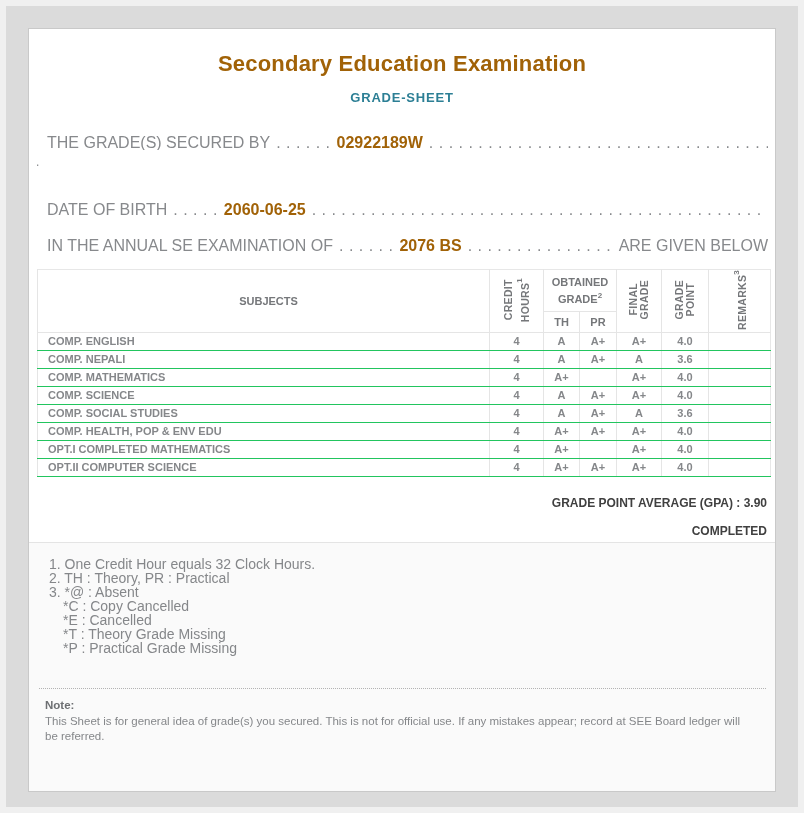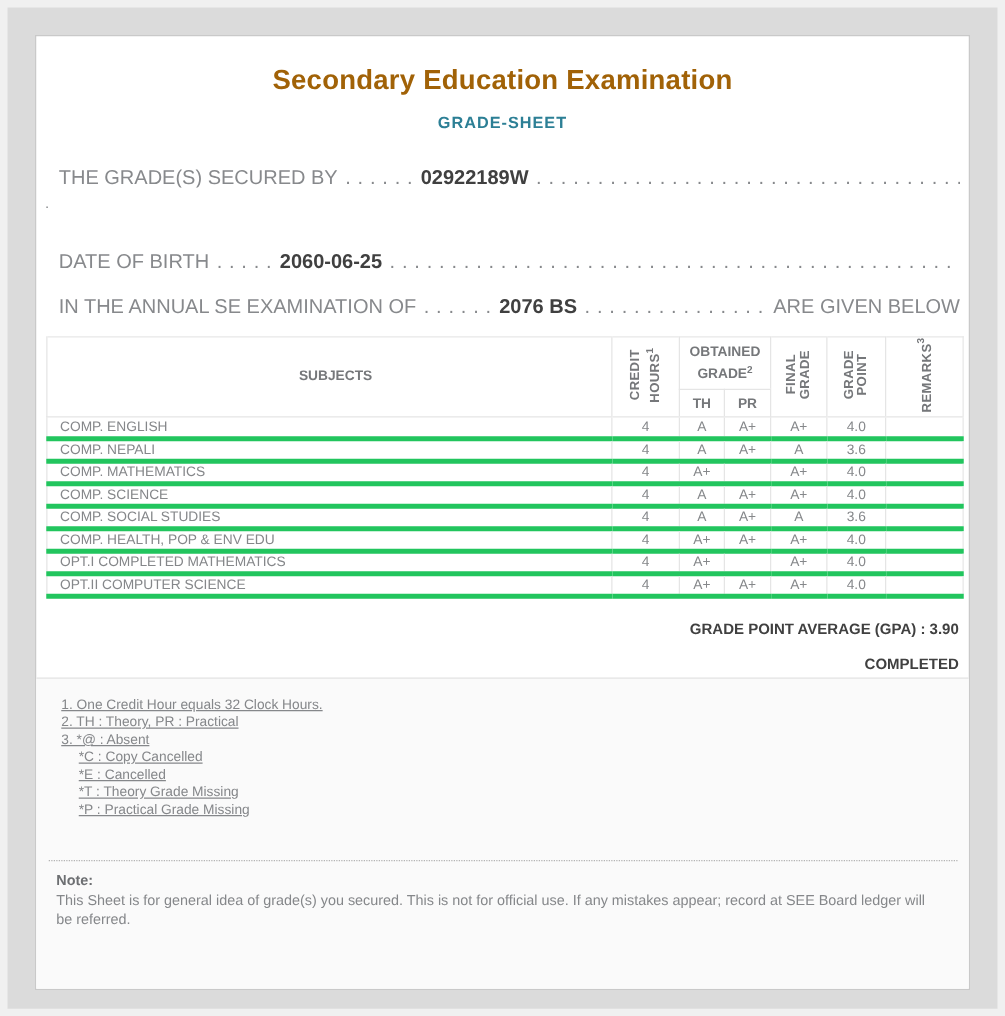--- a/index.html
+++ b/index.html
@@ -34,21 +34,21 @@
     letter-spacing:0.8px;
   }
   .info-line {
     position:absolute; left:6px; right:7px; height:16px;
     display:flex; align-items:baseline;
     overflow:hidden; white-space:nowrap;
     font-size:16px; color:#87898c;
   }
   .info-line .lbl { margin-left:12px; flex:0 0 auto; }
   .inline-dots { margin:0 6px; letter-spacing:0.5px; flex:0 0 auto; color:#87898c; }
-  .val { font-weight:bold; color:#404040; flex:0 0 auto; }
+  .val { font-weight:bold; color:#a16207; flex:0 0 auto; }
   .dotfill {
     flex:1 1 auto; overflow:hidden; white-space:nowrap;
     letter-spacing:0.5px; margin-left:6px; color:#87898c;
   }
   .suffix { margin-left:6px; flex:0 0 auto; }
   .line1 { top:105px; }
   .stray-dot { position:absolute; left:7px; top:126px; font-size:12px; color:#87898c; }
   .line2 { top:172px; }
   .line3 { top:208px; }
 
@@ -58,21 +58,21 @@
     border-collapse:collapse; table-layout:fixed;
     font-size:11px; color:#85878a;
     border:1px solid #e7e7e7;
   }
   .grade-table th, .grade-table td {
     border-left:1px solid #e5e5e5;
     font-weight:normal;
   }
   .grade-table th { color:#75777a; font-weight:bold; }
   .grade-table thead th { border-bottom:1px solid #e5e5e5; }
-  .grade-table td { border-bottom:4px solid #22c55e; height:18px; text-align:center; }
+  .grade-table td { border-bottom:1px solid #22c55e; height:18px; text-align:center;font-weight:bold; }
   .row1 th { height:37px; vertical-align:middle; text-align:center; }
   .row2 th { height:19px; text-align:center; vertical-align:middle; }
   .subjects-h { text-align:left; padding-left:10px; font-size:11px; }
   .sub-cell { text-align:left !important; padding-left:10px; }
   .obtained-h { vertical-align:top !important; padding-top:6px; line-height:13px; font-size:11px; }
   .vt {
     display:inline-block;
     writing-mode:vertical-rl;
     transform:rotate(180deg);
     font-size:10.5px; font-weight:bold; color:#75777a;
@@ -88,21 +88,21 @@
   .gpa { top:467px; }
   .completed { top:495px; }
 
   .footer-panel {
     position:absolute; left:0; right:0; top:513px; bottom:0;
     background:#fafafa;
     border-top:1px solid #e4e4e4;
   }
   .footnotes {
     position:absolute; top:14px; left:20px;
-    font-size:11px; color:#85878a; line-height:14px;text-decoration:underline;
+    font-size:14px; color:#85878a; line-height:14px;
   }
   .fn-indent { padding-left:14px; }
   .dotted-sep {
     position:absolute; top:145px; left:10px; right:9px; height:0;
     border-top:1px dotted #b3b3b3;
   }
   .note-heading {
     position:absolute; top:156px; left:16px;
     font-size:11.5px; font-weight:bold; color:#6d6f72;
   }

